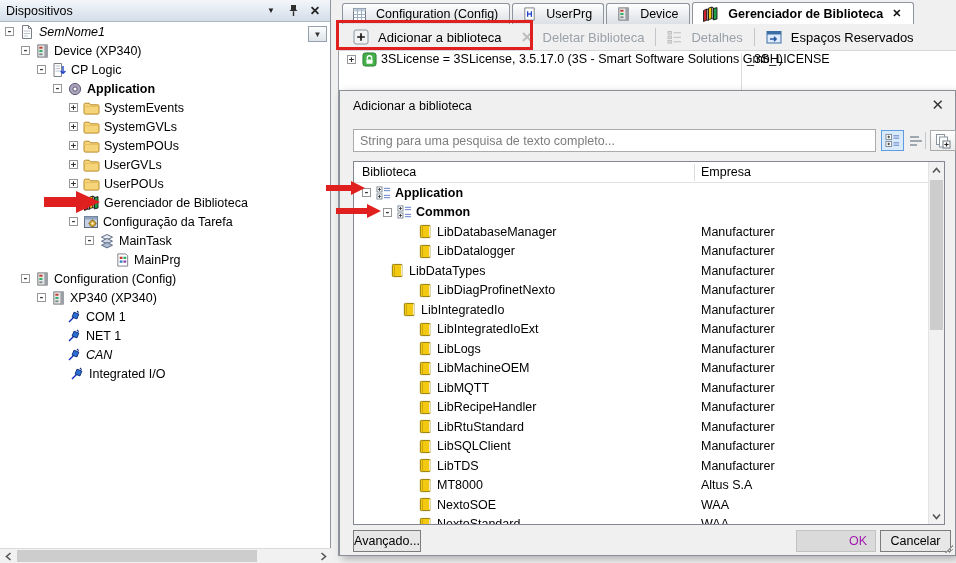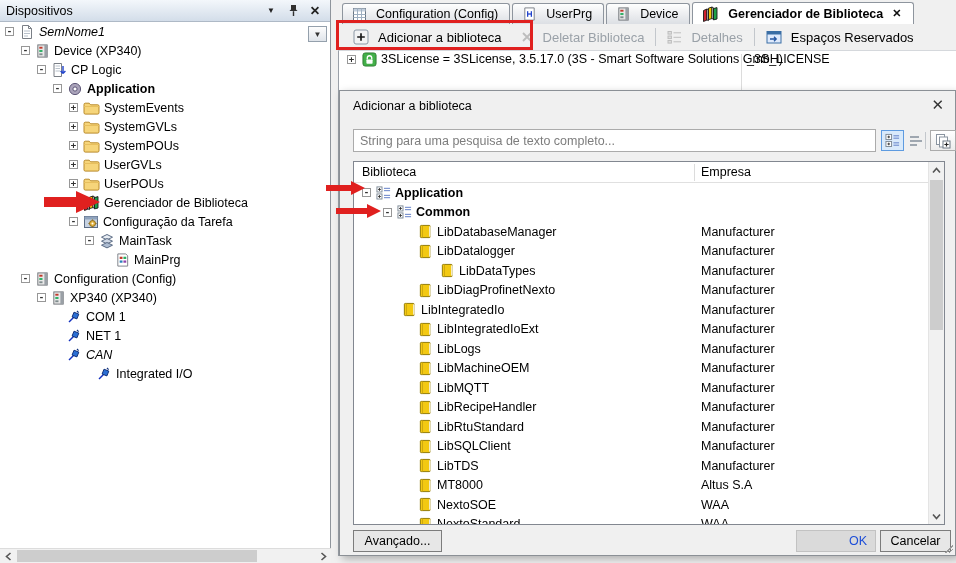--- a/index.html
+++ b/index.html
@@ -71,21 +71,21 @@
   .dl-hdiv { position:absolute; left:340px; top:2px; width:1px; height:17px; background:#dcdcdc; }
   .dl-rows { position:absolute; left:0; top:21px; right:16px; bottom:0; overflow:hidden; }
   .drow { position:relative; height:19.5px; display:flex; align-items:center; white-space:nowrap; }
   .drow .company { position:absolute; left:347px; }
 
   .vscroll { position:absolute; right:0; top:0; width:16px; bottom:0; background:#f1f1f1; border-left:1px solid #e4e4e4; }
   .vscroll .arrow { position:absolute; left:0; width:15px; height:16px; display:flex; align-items:center; justify-content:center; }
   .vscroll .thumb { position:absolute; left:1px; top:18px; width:13px; height:150px; background:#cdcdcd; }
 
   .dlg-btn { position:absolute; height:22px; background:#e7e7e7; border:1px solid #7c7c7c; font-family:"Liberation Sans",sans-serif; font-size:12.5px; text-align:center; line-height:20px; }
-  .dlg-btn.disabled { background:#dadada; border-color:#c2c2c2; color:#1d4ed8;padding-left:44px; }
+  .dlg-btn.disabled { background:#dadada; border-color:#c2c2c2; color:#a21caf;padding-left:44px; }
   .grip { position:absolute; right:2px; bottom:2px; width:8px; height:8px;
           background:linear-gradient(135deg, transparent 50%, #9a9a9a 50%, #9a9a9a 58%, transparent 58%, transparent 72%, #9a9a9a 72%, #9a9a9a 80%, transparent 80%); }
 
   
   .ann-box { position:absolute; left:336px; top:20px; width:197px; height:30px; border:3px solid var(--ann,#e0201f); z-index:20; }
   .ann { position:absolute; z-index:30; }
 </style>
 </head>
 <body>
 
@@ -317,21 +317,21 @@
           <span class="exp-sp"></span>
           <span class="ticon ">
             <svg width="15" height="15" viewBox="0 0 15 15">
               <line x1="2" y1="13" x2="7.5" y2="7.5" stroke="#1330bf" stroke-width="1.4"></line>
               <path d="M7 3.2l4.8 1.9-1.9 4.8-4.8-1.9z" fill="#2b6fd4" stroke="#11307a"></path>
               <line x1="10" y1="2" x2="11.6" y2="3.6" stroke="#11307a" stroke-width="1.2"></line>
             </svg>
           </span>
           <span class="tlabel">CAN</span>
         </div>
-        <div class="trow" style="padding-left: 83px;">
+        <div class="trow" style="padding-left: 56px;">
           <span class="exp-sp"></span>
           <span class="ticon ">
             <svg width="15" height="15" viewBox="0 0 15 15">
               <line x1="2" y1="13" x2="7.5" y2="7.5" stroke="#1330bf" stroke-width="1.4"></line>
               <path d="M7 3.2l4.8 1.9-1.9 4.8-4.8-1.9z" fill="#2b6fd4" stroke="#11307a"></path>
               <line x1="10" y1="2" x2="11.6" y2="3.6" stroke="#11307a" stroke-width="1.2"></line>
             </svg>
           </span>
           <span class="tlabel">Integrated I/O</span>
         </div>
@@ -569,21 +569,21 @@
           <span class="ticon ">
             <svg width="15" height="15" viewBox="0 0 16 16">
               <rect x="2.5" y="1.5" width="10.5" height="13" rx="1" fill="#f3c912" stroke="#8c7500"></rect>
               <line x1="4.8" y1="1.5" x2="4.8" y2="14.5" stroke="#cda60d"></line>
               <rect x="12" y="2.5" width="1.4" height="11" fill="#fff" stroke="none"></rect>
             </svg>
           </span>
           <span class="tlabel">LibDatalogger</span>
           <span class="company">Manufacturer</span>
         </div>
-        <div class="drow" style="padding-left: 72px;">
+        <div class="drow" style="padding-left: 22px;">
           <span class="exp-sp"></span>
           <span class="ticon ">
             <svg width="15" height="15" viewBox="0 0 16 16">
               <rect x="2.5" y="1.5" width="10.5" height="13" rx="1" fill="#f3c912" stroke="#8c7500"></rect>
               <line x1="4.8" y1="1.5" x2="4.8" y2="14.5" stroke="#cda60d"></line>
               <rect x="12" y="2.5" width="1.4" height="11" fill="#fff" stroke="none"></rect>
             </svg>
           </span>
           <span class="tlabel">LibDataTypes</span>
           <span class="company">Manufacturer</span>
@@ -753,21 +753,21 @@
       </span>
       <span class="thumb"></span>
       <span class="arrow" style="bottom:0;">
         <svg width="9" height="7" viewBox="0 0 9 7">
             <path d="M1 1.5 4.5 5.5 8 1.5" fill="none" stroke="#555" stroke-width="1.6"></path>
           </svg>
       </span>
     </div>
   </div>
 
-  <button class="dlg-btn" style="left:13px;top:439px;width:89px;">Avançado...</button>
+  <button class="dlg-btn" style="left:13px;top:439px;width:68px;">Avançado...</button>
   <button class="dlg-btn disabled" style="left:456px;top:439px;width:80px;">OK</button>
   <button class="dlg-btn" style="left:540px;top:439px;width:71px;">Cancelar</button>
   <span class="grip"></span>
 </div>
 
 <div class="ann-box"></div>
 <svg class="ann" style="left:44px;top:190px;" width="58" height="24">
   <polygon points="0,7 32,7 32,1 56,12 32,23 32,17 0,17" fill="var(--ann,#e0201f)"></polygon>
 </svg>
 <svg class="ann" style="left:326px;top:181px;" width="40" height="14">

